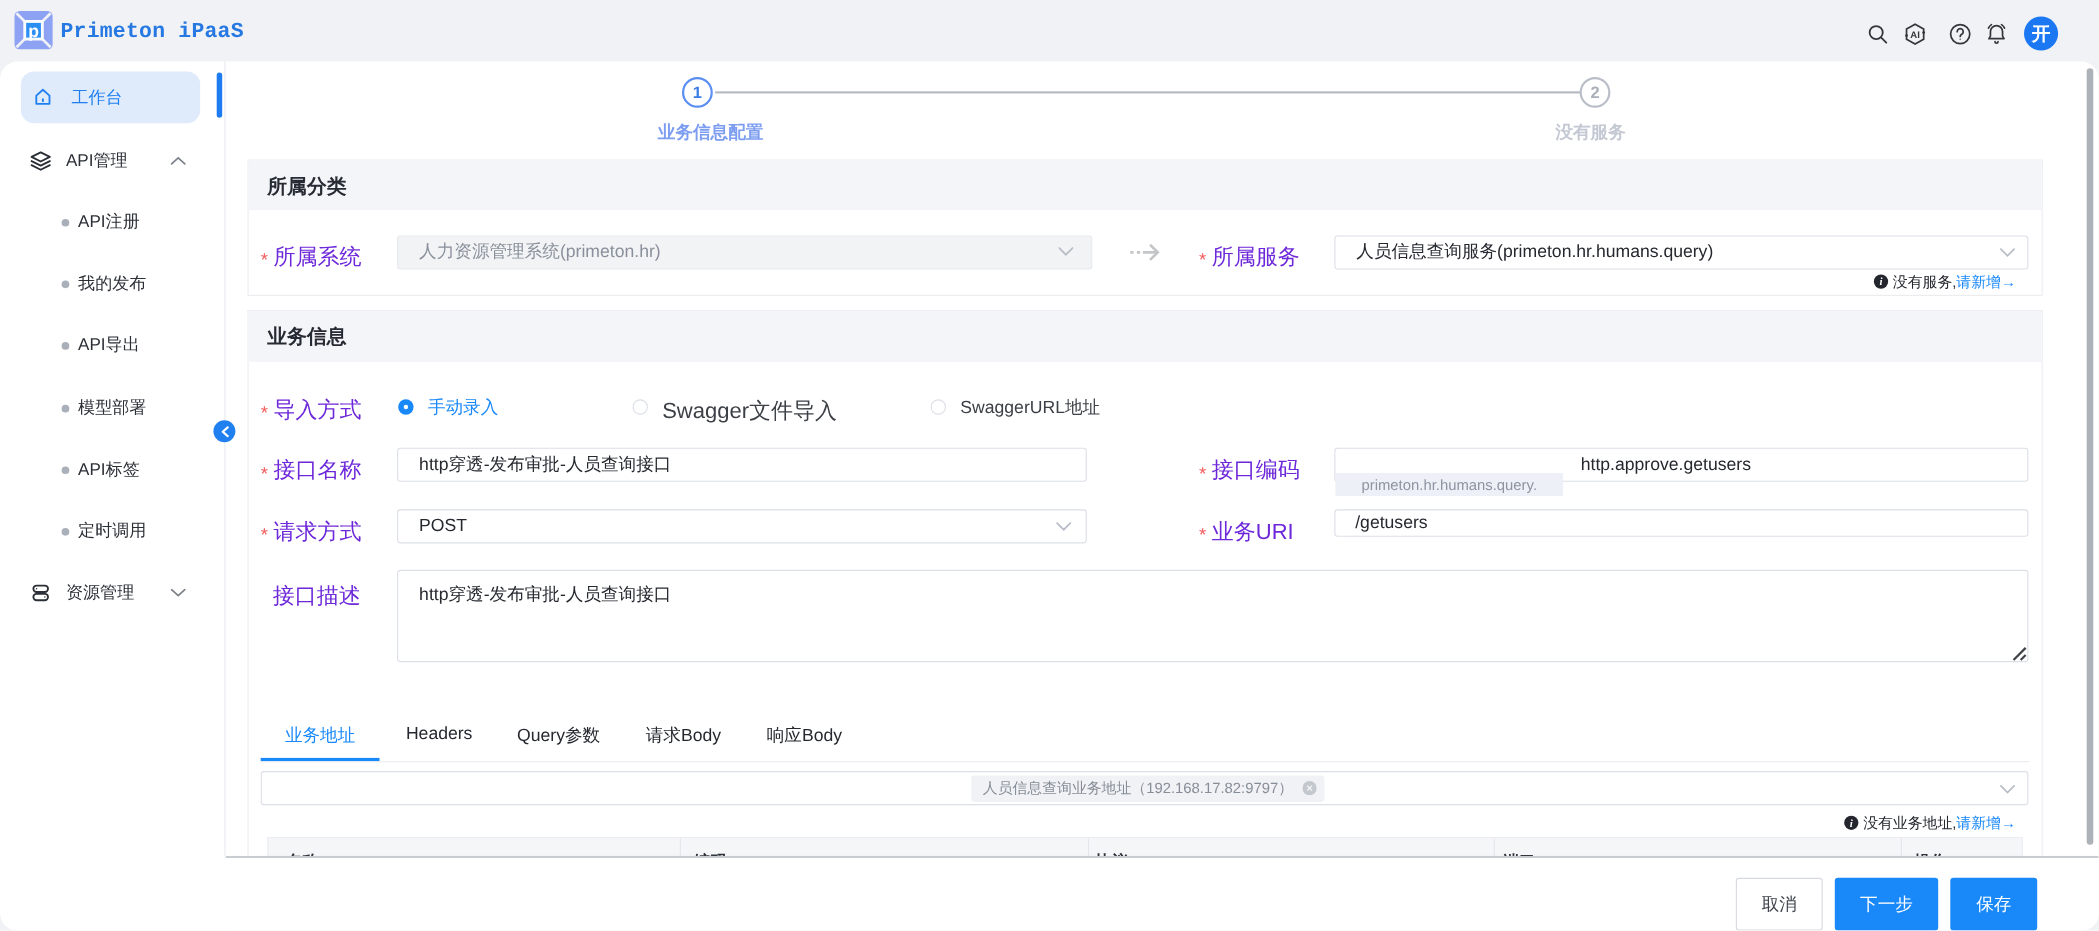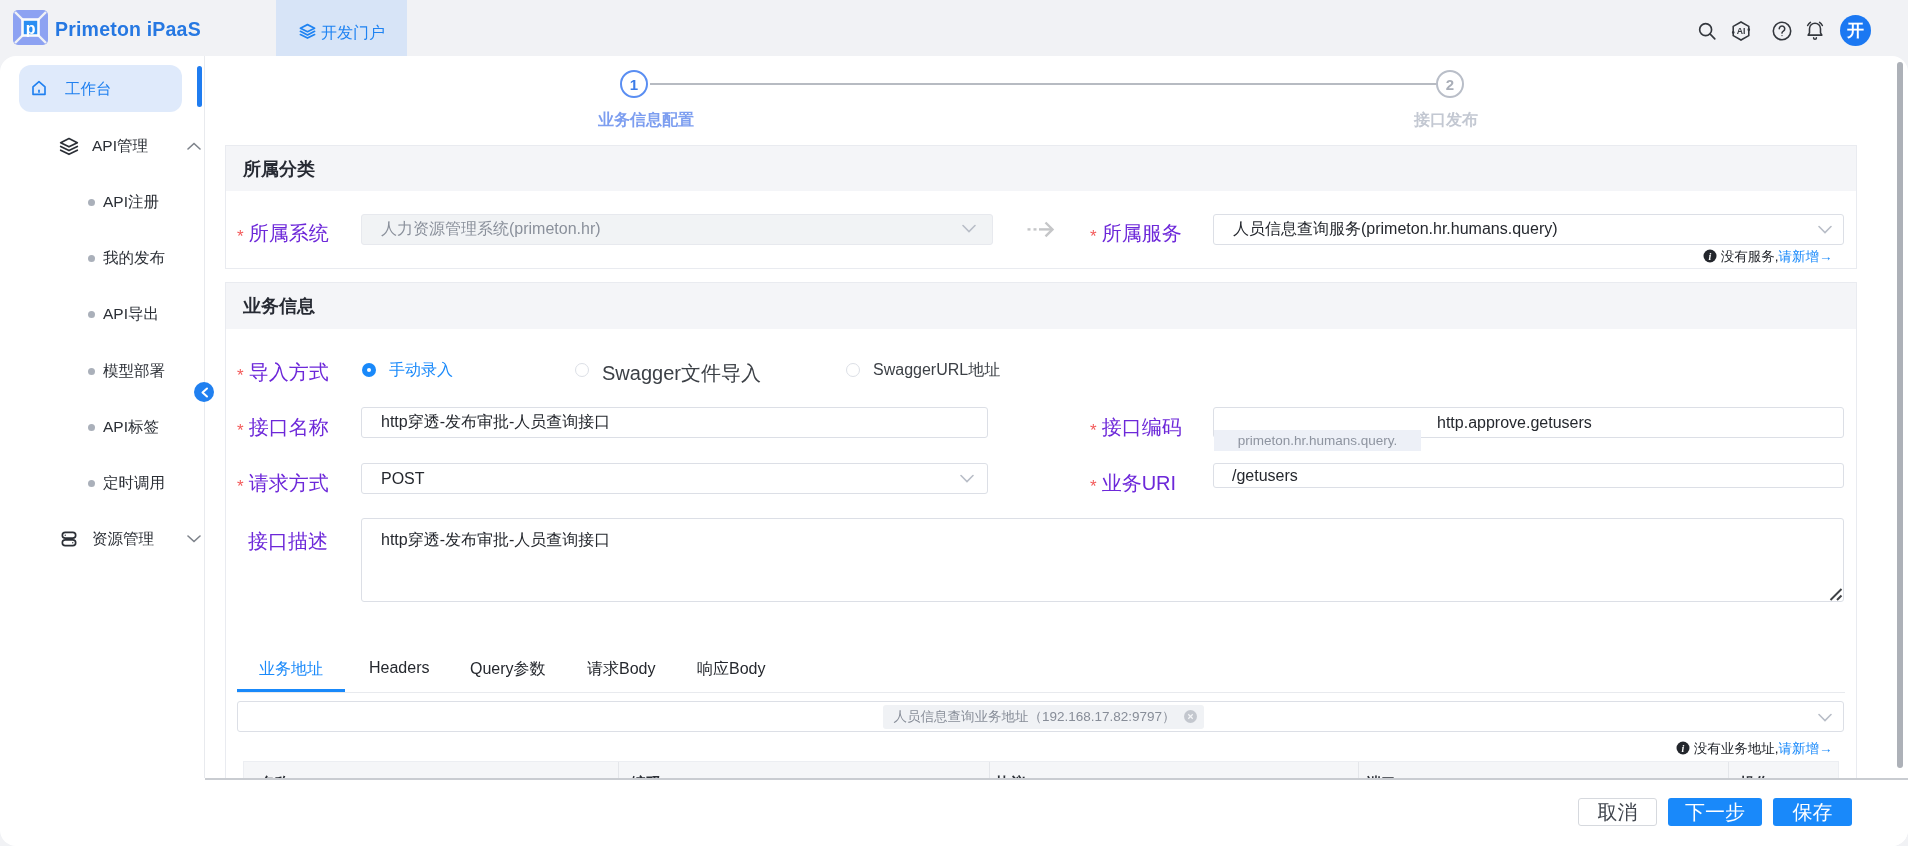--- a/index.html
+++ b/index.html
@@ -3,35 +3,35 @@
 <meta charset="utf-8">
 <style>
 * { margin:0; padding:0; box-sizing:border-box; }
 html,body { width:1908px; height:846px; overflow:hidden; }
 body { background:#f1f2f5; font-family:"Liberation Sans",sans-serif; position:relative; }
 .abs { position:absolute; }
 
 
 #hdr { position:absolute; top:0; left:0; width:1908px; height:56px; background:#f1f2f5; }
 #logo { position:absolute; left:13px; top:10px; }
-#title { position:absolute; left:55px; top:18px; font-size:19.5px; font-weight:bold; color:#2678e2; letter-spacing:0.2px; }
+#title { position:absolute; left:55px; top:18px; font-size:19.5px; font-weight:bold; color:#2678e2; letter-spacing:0.2px;font-family:Liberation Mono, monospace; }
 #portaltab { position:absolute; left:276px; top:0; width:131px; height:56px; background:#d7e4f7; }
 #portaltab svg { position:absolute; left:23px; top:22px; }
 #portaltab span { position:absolute; left:45px; top:23px; font-size:16px; color:#1f83f2; }
 
 .hicon { position:absolute; top:20px; }
 #avatar { position:absolute; left:1840px; top:15px; width:31px; height:31px; border-radius:50%; background:#1b78f2; color:#fff; font-size:17px; font-weight:bold; display:flex; align-items:center; justify-content:center; }
 
 
 #panel { position:absolute; top:56px; left:0; width:1908px; height:790px; background:#fff; border-radius:16px; }
 
 
 #sidediv { position:absolute; left:204px; top:56px; width:1px; height:722px; background:#e8eaee; }
 #sidethumb { position:absolute; left:197px; top:66px; width:5px; height:41px; border-radius:3px; background:#1f7cf0; }
-.mitem { position:absolute; left:0; width:204px; height:46px;margin-left:32px; }
+.mitem { position:absolute; left:0; width:204px; height:46px; }
 .mtext { position:absolute; left:60px; top:50%; transform:translateY(-50%); font-size:15.5px; color:#2b2f36; }
 .msub { position:absolute; left:71px; top:50%; transform:translateY(-50%); font-size:15.5px; color:#2b2f36; }
 .mdot { position:absolute; left:56px; top:50%; margin-top:-3.5px; width:7px; height:7px; border-radius:50%; background:#aab0ba; }
 .mcaret { position:absolute; left:155px; top:50%; margin-top:-4px; }
 #worktop { position:absolute; left:19px; top:65px; width:163px; height:47px; background:#dfeafb; border-radius:12px; }
 #worktop .wt { position:absolute; left:46px; top:50%; transform:translateY(-50%); font-size:15.5px; color:#2080f0; }
 #collapse { position:absolute; left:194px; top:382px; width:20px; height:20px; border-radius:50%; background:#2080f0; color:#fff; display:flex; align-items:center; justify-content:center; }
 
 
 #vscroll { position:absolute; left:1897px; top:62px; width:6px; height:706px; border-radius:3px; background:#adb1b8; }
@@ -53,21 +53,21 @@
 .lab { position:absolute; font-size:20px; color:#6d28d9; white-space:nowrap; }
 .req:before { content:"*"; color:#f35a5a; margin-right:5px; font-size:17px; line-height:1; position:relative; top:2px; }
 .inp { position:absolute; height:32px; background:#fff; border:1px solid #dcdfe6; border-radius:3px; font-size:16px; color:#25282e; display:flex; align-items:center; padding-left:19px; }
 .caret { position:absolute; }
 
 
 .tabt { position:absolute; top:659px; font-size:16px; color:#25282e; }
 
 
 #footer { position:absolute; left:205px; top:778px; width:1703px; height:68px; background:#fff; border-top:2px solid #c9ccd1; border-radius:0 0 16px 0; }
-.btn { position:absolute; top:798px; height:28px; border-radius:3px; font-size:20px; display:flex; align-items:center; justify-content:center; }
+.btn { position:absolute; top:798px; height:48px; border-radius:3px; font-size:16px; display:flex; align-items:center; justify-content:center; }
 #btncancel { left:1578px; width:79px; background:#fff; border:1px solid #d6d9de; color:#3f444c; }
 #btnnext { left:1668px; width:94px; background:#1989fa; color:#fff; }
 #btnsave { left:1773px; width:79px; background:#1989fa; color:#fff; }
 </style>
 </head>
 <body>
 
 <div id="hdr">
   <div id="logo">
     <svg width="35" height="35" viewBox="0 0 35 35">
@@ -76,28 +76,20 @@
         <line x1="2" y1="2" x2="11.5" y2="11.5"></line>
         <line x1="33" y1="2" x2="23.5" y2="11.5"></line>
         <line x1="2" y1="33" x2="11.5" y2="23.5"></line>
         <line x1="33" y1="33" x2="23.5" y2="23.5"></line>
       </g>
       <rect x="9.5" y="9.5" width="16" height="16" fill="#2a8ef2" stroke="#fafbfc" stroke-width="2.6"></rect>
       <text x="17.6" y="23.5" font-size="16" font-weight="bold" fill="#fff" text-anchor="middle" font-family="Liberation Sans">p</text>
     </svg>
   </div>
   <div id="title">Primeton iPaaS</div>
-  <div id="portaltab">
-    <svg width="17" height="18" viewBox="0 0 24 24" fill="none" stroke="#1f83f2" stroke-width="2.4" stroke-linejoin="round" stroke-linecap="round">
-      <path d="M12 3 L22 8 L12 13 L2 8 Z"></path>
-      <path d="M2 12.5 L12 17.5 L22 12.5"></path>
-      <path d="M2 17 L12 22 L22 17"></path>
-    </svg>
-    <span>开发门户</span>
-  </div>
 
   <svg class="hicon" style="left:1696px" width="22" height="22" viewBox="0 0 24 24" fill="none" stroke="#33373d" stroke-width="1.8" stroke-linecap="round">
     <circle cx="10.5" cy="10.5" r="6.5"></circle>
       <line x1="15.5" y1="15.5" x2="20.5" y2="20.5"></line>
   </svg>
   <svg class="hicon" style="left:1730px" width="22" height="22" viewBox="0 0 24 24" fill="none" stroke="#33373d" stroke-width="1.7">
     <path d="M12 2.2 L20.5 7 L20.5 17 L12 21.8 L3.5 17 L3.5 7 Z"></path>
     <text x="12" y="15.5" font-size="9.5" font-weight="bold" fill="#33373d" stroke="none" text-anchor="middle" font-family="Liberation Sans">AI</text>
     <circle cx="3.5" cy="13.5" r="1.4" fill="#33373d" stroke="none"></circle>
     <circle cx="20.5" cy="10.5" r="1.4" fill="#33373d" stroke="none"></circle>
@@ -181,21 +173,21 @@
 <div id="collapse">
   <svg width="9" height="11" viewBox="0 0 9 11" fill="none" stroke="#fff" stroke-width="2" stroke-linecap="round" stroke-linejoin="round">
       <path d="M7 1.5 L2.5 5.5 L7 9.5"></path>
     </svg>
 </div>
 
 <div id="stepline"></div>
 <div class="stepc" id="step1c">1</div>
 <div class="stepc" id="step2c">2</div>
 <div id="step1t">业务信息配置</div>
-<div id="step2t">接口发布</div>
+<div id="step2t">没有服务</div>
 
 <div class="card" style="top:145px; height:124px;">
   <div class="cardbar">
       <span>所属分类</span>
     </div>
 </div>
 <span class="lab req" style="left:237px; top:220px;">所属系统</span>
 <div class="inp" style="left:361px; top:214px; width:632px; height:31px; background:#f1f3f5; border-color:#e7e9ee; color:#8a909b;">人力资源管理系统(primeton.hr)</div>
 <svg class="caret" style="left:962px; top:224px;" width="14" height="9" viewBox="0 0 14 9" fill="none" stroke="#b8bdc7" stroke-width="1.6" stroke-linecap="round">
     <path d="M1 1.5 L7 7.5 L13 1.5"></path>

